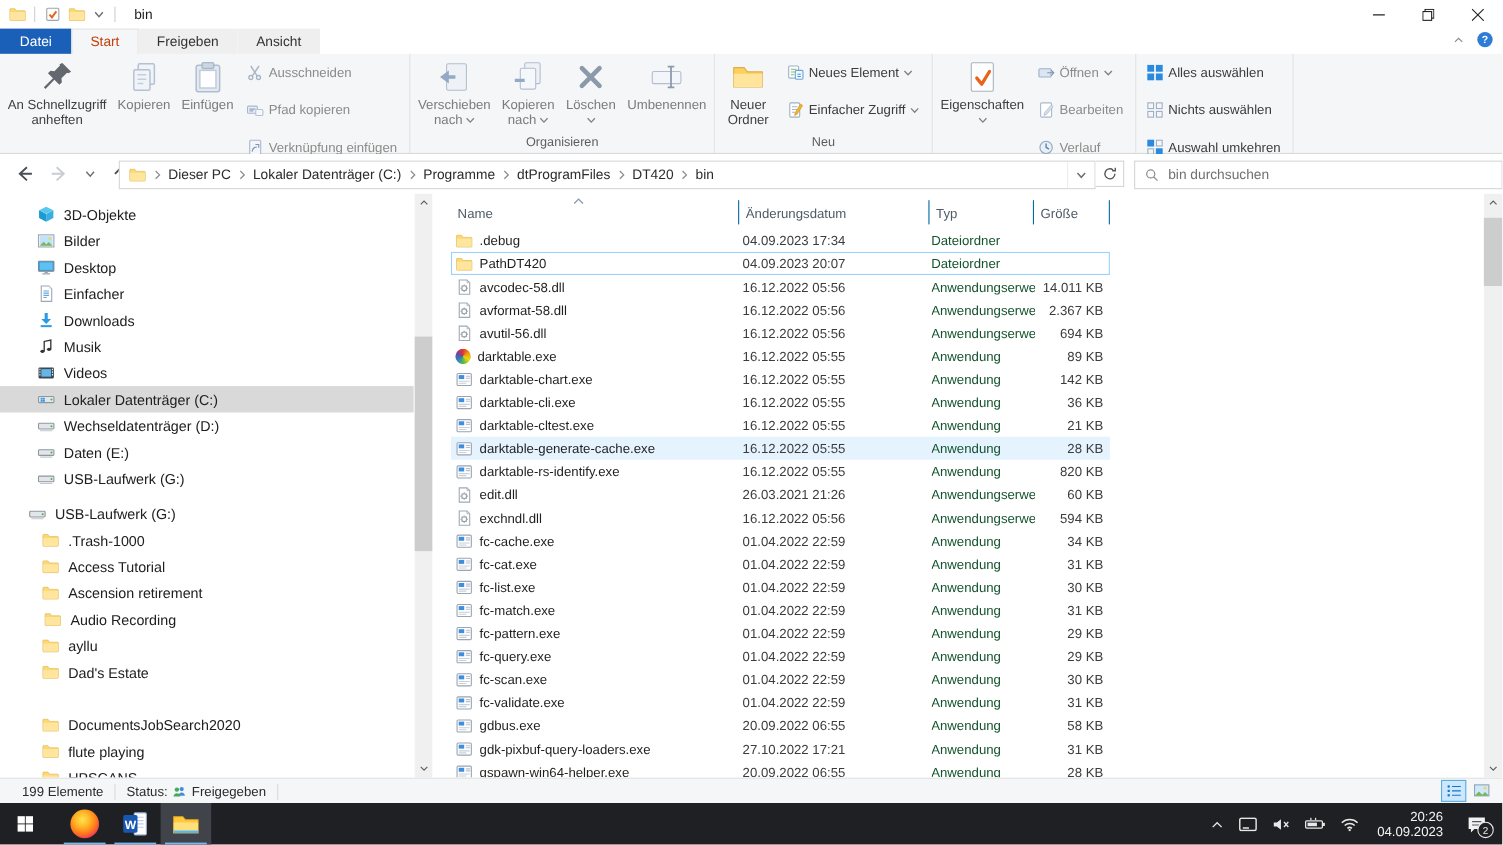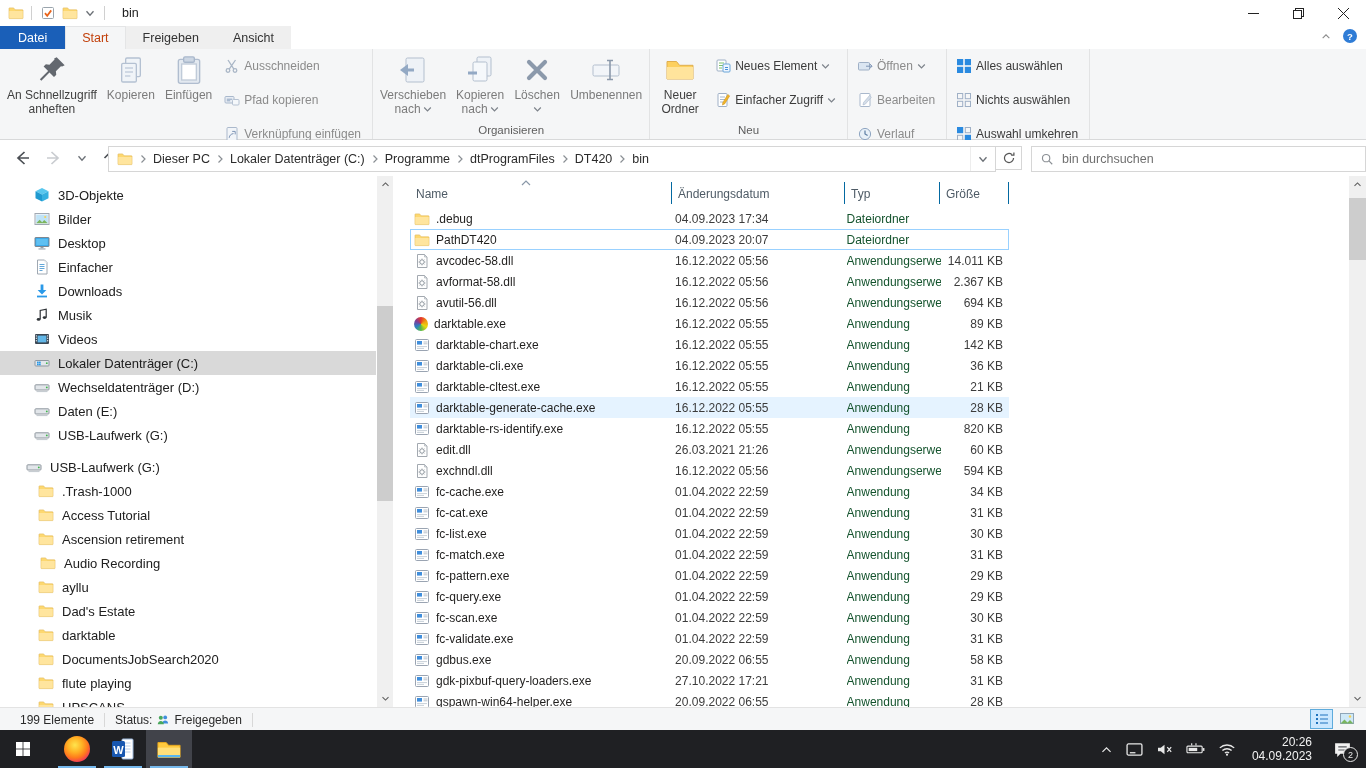--- a/index.html
+++ b/index.html
@@ -345,20 +345,33 @@
                   <path d="M1.2 2.5l3.3 3.5 3.3-3.5" fill="none" stroke="#7d828a" stroke-width="1.2"></path>
                 </svg>
               </span>
             </div>
           </div>
         </div>
         <div class="rgrouplabel">Neu</div>
       </div>
       <div class="rgroup">
         <div class="rrow">
+          <div class="rbig">
+            <span class="icon i32">
+              <svg viewBox="0 0 32 32">
+                <rect x="6" y="3" width="20" height="26" rx="1.5" fill="#fff" stroke="#a9b4c0"></rect>
+                <path d="M11 17l4.5 5.5L22.5 11" stroke="#e8641b" stroke-width="3" fill="none" stroke-linecap="round" stroke-linejoin="round"></path>
+              </svg>
+            </span>
+            <span class="rlabel"><span>Eigenschaften</span><br><span class="caret">
+                <svg viewBox="0 0 9 8">
+                  <path d="M1.2 2.5l3.3 3.5 3.3-3.5" fill="none" stroke="#7d828a" stroke-width="1.2"></path>
+                </svg>
+              </span></span>
+          </div>
           <div class="rsmallcol">
             <div class="rsmall disabled">
               <span class="icon i16">
                 <svg viewBox="0 0 16 16">
                   <rect x="1.5" y="4.5" width="11" height="7.5" rx="1" fill="#dbe6f2" stroke="#9fb0c6"></rect>
                   <path d="M9 8.2h6M12.6 5.7L15 8.2l-2.4 2.5" stroke="#7d94b5" fill="none"></path>
                 </svg>
               </span>
               <span>Öffnen</span>
               <span class="caret">
@@ -717,29 +730,20 @@
           <span>ayllu</span>
         </div>
         <div class="sbitem" style="top: 423px; padding-left: 38px;">
           <span class="icon i16">
             <svg viewBox="0 0 16 16">
               <path d="M1 3.4c0-.3.2-.5.5-.5h4.1l1.5 1.9h7.4c.3 0 .5.2.5.5v7.8c0 .3-.2.5-.5.5h-13c-.3 0-.5-.2-.5-.5z" fill="#fdd870" stroke="#dfb759" stroke-width=".6"></path>
               <path d="M1.3 6h13.4v6.8c0 .3-.2.5-.5.5H1.8c-.3 0-.5-.2-.5-.5z" fill="#ffe59e"></path>
             </svg>
           </span>
           <span>Dad's Estate</span>
-        </div>
-        <div class="sbitem" style="top: 447px; padding-left: 38px;">
-          <span class="icon i16">
-            <svg viewBox="0 0 16 16">
-              <path d="M1 3.4c0-.3.2-.5.5-.5h4.1l1.5 1.9h7.4c.3 0 .5.2.5.5v7.8c0 .3-.2.5-.5.5h-13c-.3 0-.5-.2-.5-.5z" fill="#fdd870" stroke="#dfb759" stroke-width=".6"></path>
-              <path d="M1.3 6h13.4v6.8c0 .3-.2.5-.5.5H1.8c-.3 0-.5-.2-.5-.5z" fill="#ffe59e"></path>
-            </svg>
-          </span>
-          <span>darktable</span>
         </div>
         <div class="sbitem" style="top: 471px; padding-left: 38px;">
           <span class="icon i16">
             <svg viewBox="0 0 16 16">
               <path d="M1 3.4c0-.3.2-.5.5-.5h4.1l1.5 1.9h7.4c.3 0 .5.2.5.5v7.8c0 .3-.2.5-.5.5h-13c-.3 0-.5-.2-.5-.5z" fill="#fdd870" stroke="#dfb759" stroke-width=".6"></path>
               <path d="M1.3 6h13.4v6.8c0 .3-.2.5-.5.5H1.8c-.3 0-.5-.2-.5-.5z" fill="#ffe59e"></path>
             </svg>
           </span>
           <span>DocumentsJobSearch2020</span>
         </div>

